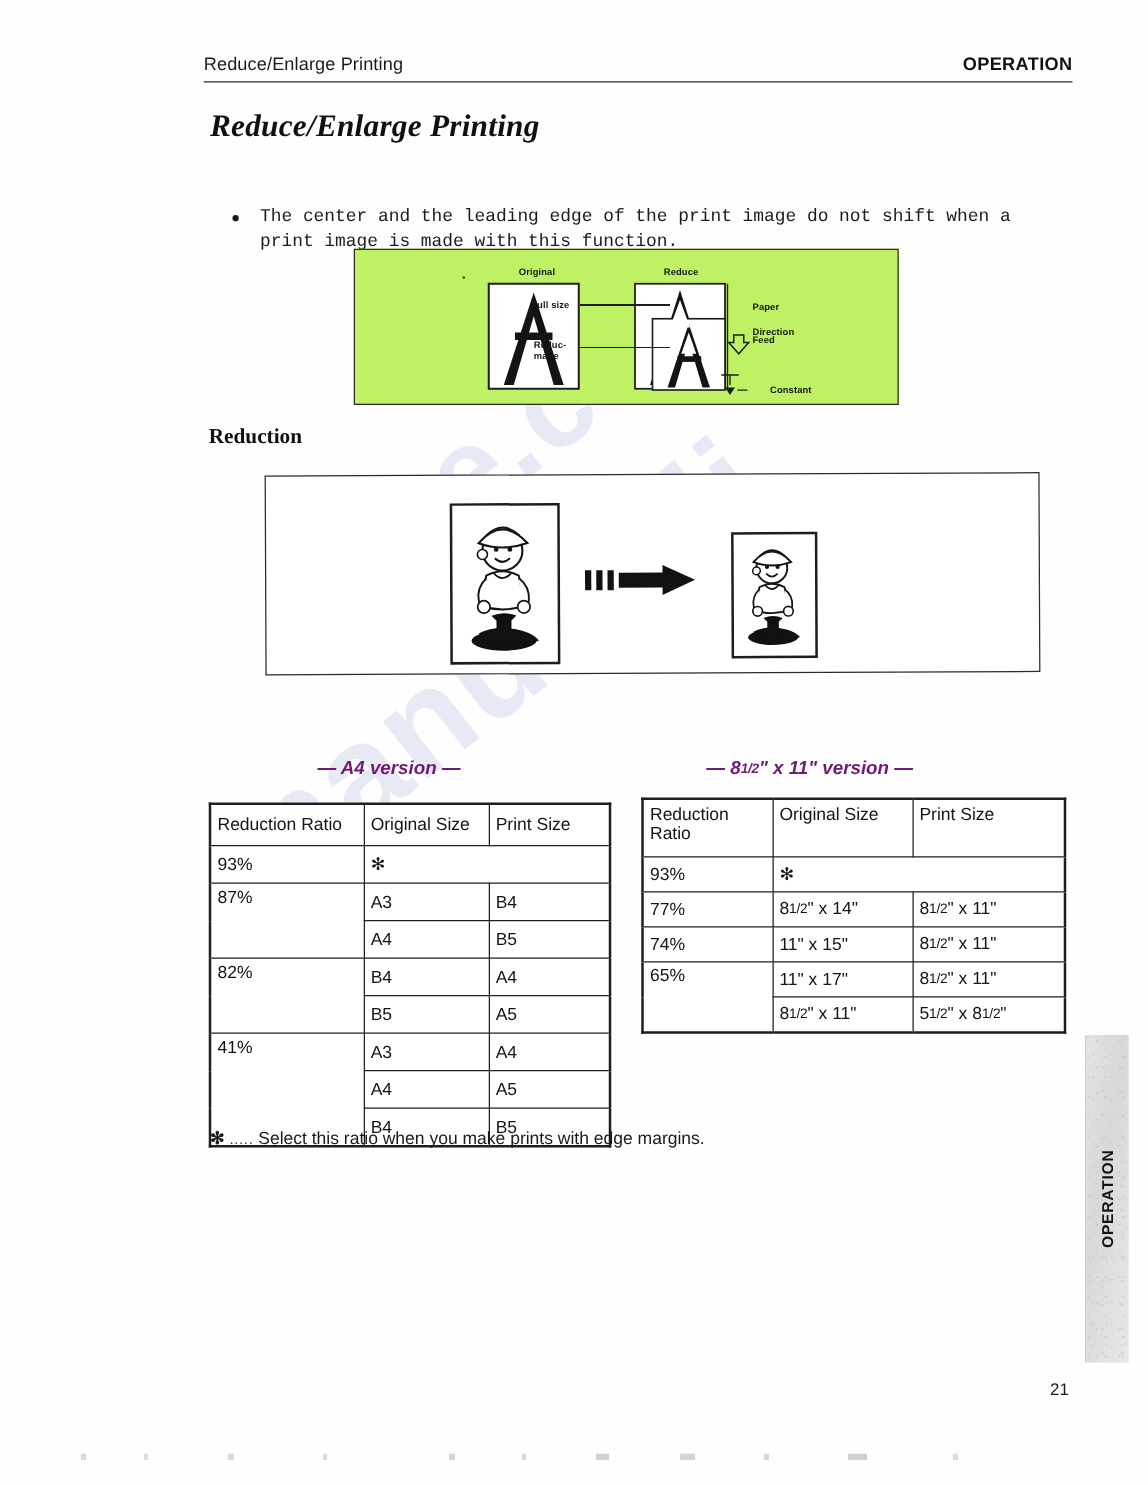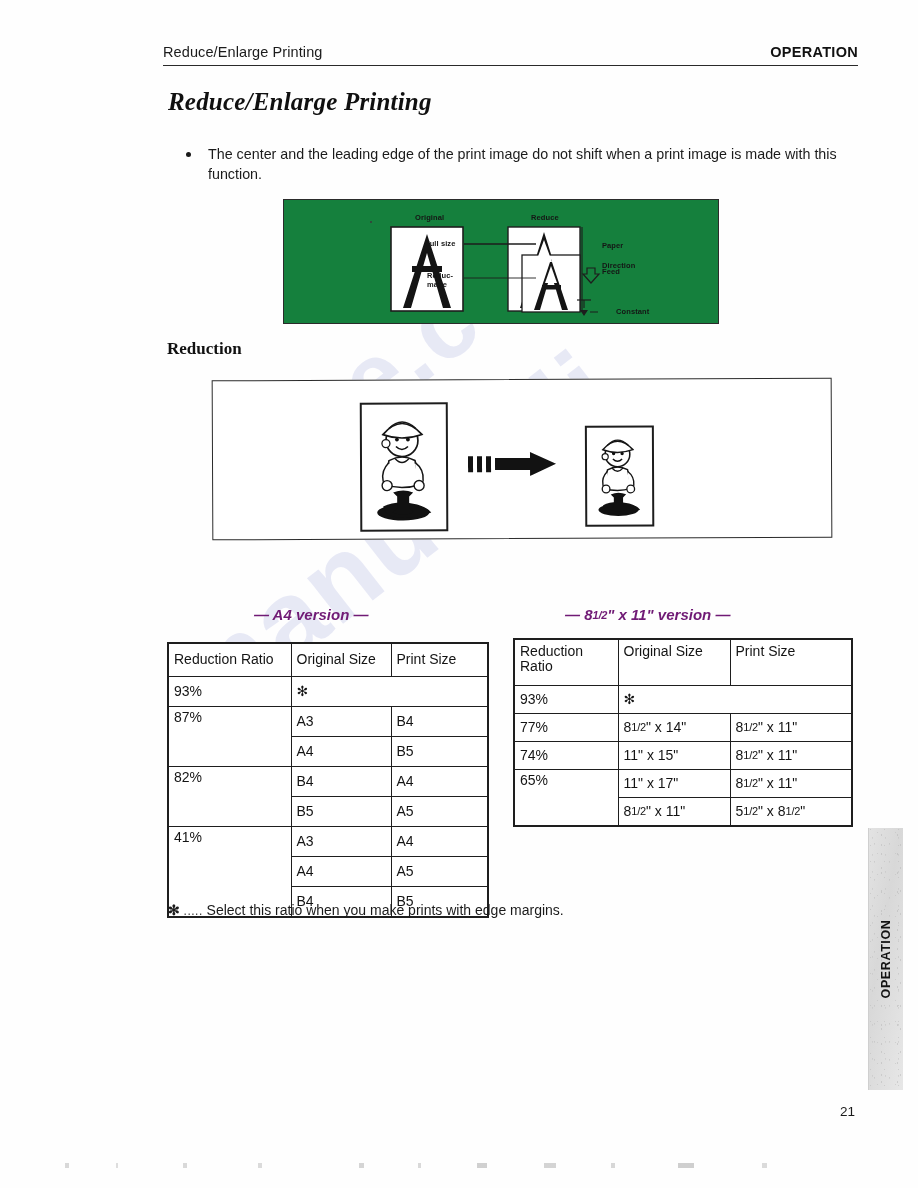--- a/index.html
+++ b/index.html
@@ -69,22 +69,23 @@
     font-size: 25px;
     letter-spacing: 0.2px;
     color: #101010;
     white-space: nowrap;
   }
 
   
   .bullet-block {
     position: absolute;
     left: 186px;
-    top: 144px;
+    top: 164px;
     width: 672px;
+    font-family: Liberation Mono, monospace;
   }
   .bullet-dot {
     position: absolute;
     left: 0;
     top: 8px;
     width: 5px;
     height: 5px;
     background: #1a1a1a;
     border-radius: 50%;
   }
@@ -96,21 +97,21 @@
   }
 
   
   .figure-one {
     position: absolute;
     left: 283px;
     top: 199px;
     width: 434px;
     height: 123px;
     border: 1.5px solid #2b2b2b;
-    background: #15803d;
+    background: #bef264;
   }
   .fig1-inner { position: absolute; inset: 0; }
 
   .fig-label {
     position: absolute;
     font-size: 7.5px;
     font-weight: bold;
     color: #151515;
     white-space: nowrap;
     letter-spacing: 0.1px;

